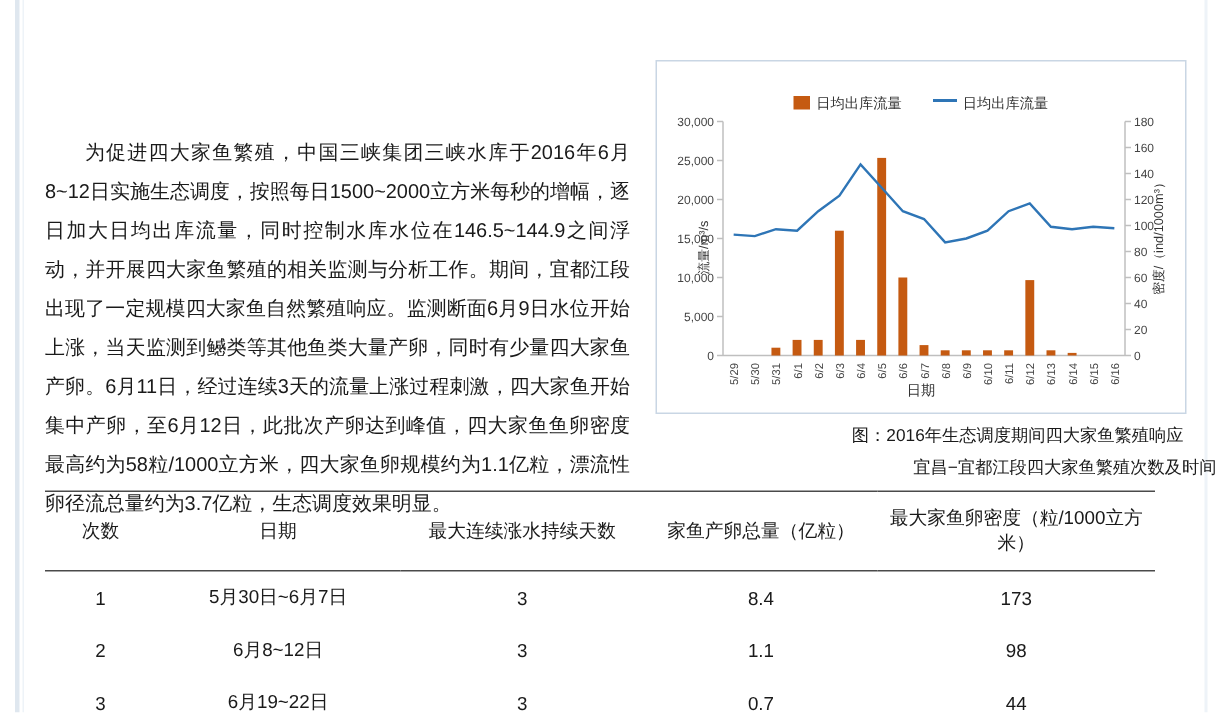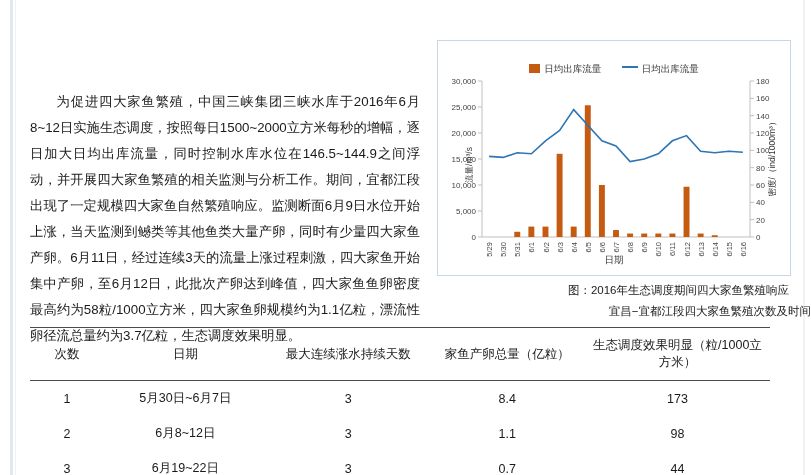--- a/index.html
+++ b/index.html
@@ -280,21 +280,21 @@
         <col style="width:22%">
         <col style="width:21%">
         <col style="width:25%">
     </colgroup>
     <thead>
       <tr>
         <th>次数</th>
         <th>日期</th>
         <th>最大连续涨水持续天数</th>
         <th>家鱼产卵总量（亿粒）</th>
-        <th>生态调度效果明显（粒/1000立方米）</th>
+        <th>最大家鱼卵密度（粒/1000立方米）</th>
       </tr>
     </thead>
     <tbody>
       <tr>
         <td>1</td>
         <td>5月30日~6月7日</td>
         <td>3</td>
         <td>8.4</td>
         <td>173</td>
       </tr>

